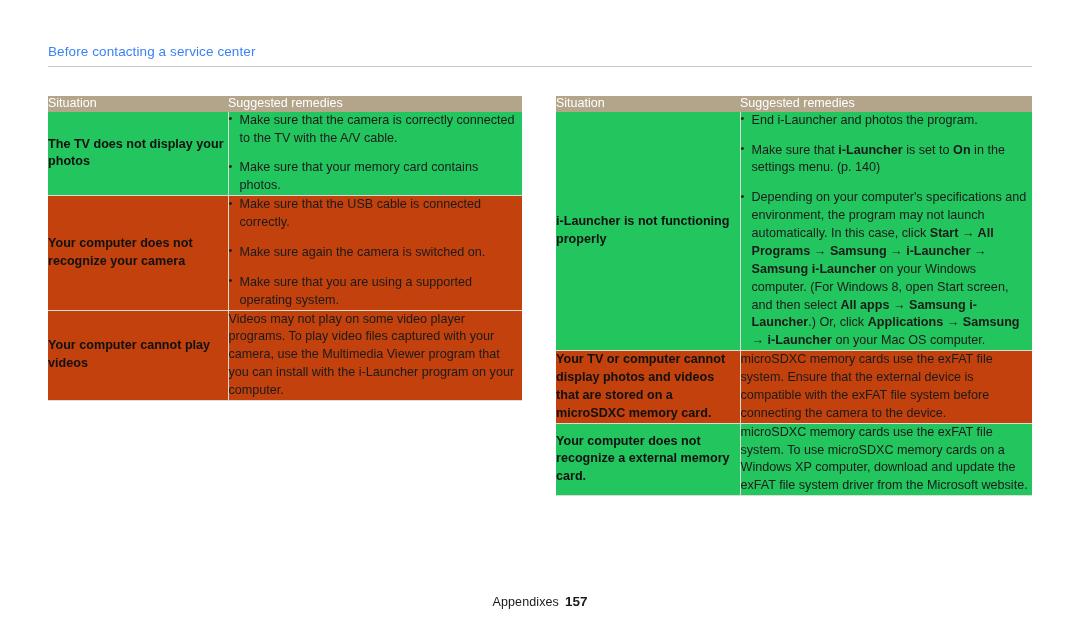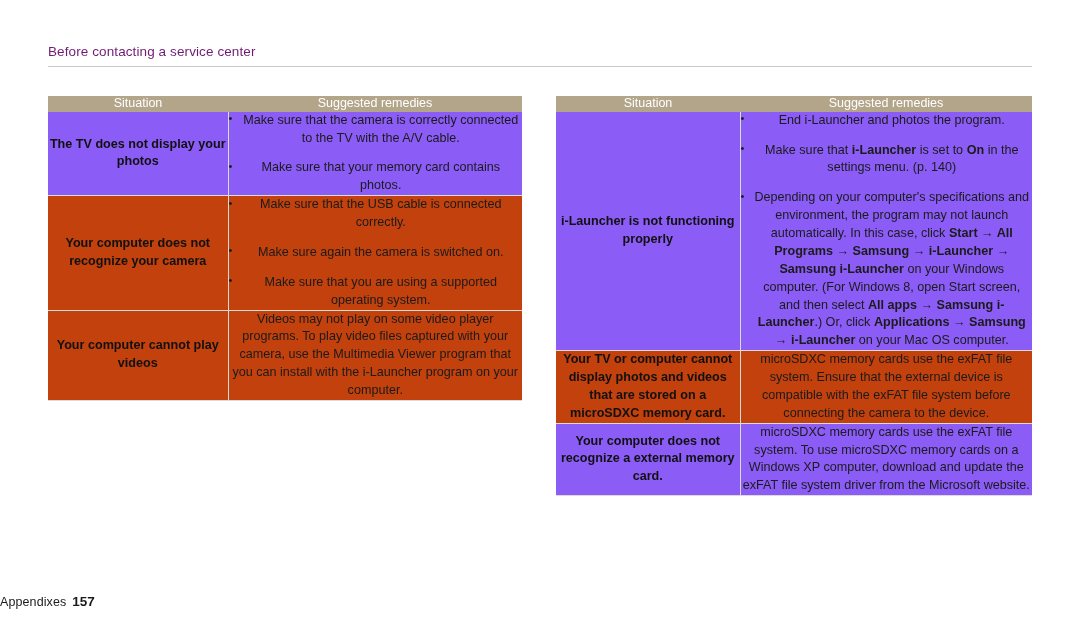--- a/index.html
+++ b/index.html
@@ -18,21 +18,21 @@
 
   
   .page-header {
     position: absolute;
     left: 48px;
     top: 44px;
     width: 984px;
   }
   .page-header-text {
     font-size: 13.5px;
-    color: #701a75;
+    color: #3b82f6;
     letter-spacing: 0.1px;
     padding-bottom: 7px;
     white-space: nowrap;
   }
   .page-header-rule {
     height: 1px;
     background: #c9c9c9;
     width: 100%;
   }
 
@@ -52,21 +52,21 @@
 
   
   table.tbl {
     border-collapse: collapse;
     width: 100%;
     table-layout: fixed;
   }
   table.tbl th,
   table.tbl td {
     vertical-align: middle;
-    text-align: center;
+    text-align: left;
     padding: 0;
   }
 
   .thead-row th {
     background: #b3a58a;
     color: #ffffff;
     font-size: 12.5px;
     font-weight: normal;
     padding: 4px 0 5px 8px;
     line-height: 1.25;
@@ -74,21 +74,21 @@
   .col-left  .c-sit { width: 180px; }
   .col-left  .c-rem { width: 294px; }
   .col-right .c-sit { width: 184px; }
   .col-right .c-rem { width: 292px; }
 
   tbody tr td {
     border-bottom: 1px solid #dcdcd6;
     font-size: 12.6px;
     line-height: 1.42;
   }
-  tbody tr.shade td { background: #8b5cf6; }
+  tbody tr.shade td { background: #22c55e; }
   tbody tr.plain td { background: #c2410c; }
 
   td.sit {
     font-weight: bold;
     padding: 8px 12px 8px 8px;
     color: #111111;
   }
   td.rem {
     padding: 8px 6px 8px 10px;
     border-left: 1px solid #dcdcd6;
@@ -118,21 +118,21 @@
   p.para { margin: 0; }
 
   b, .b { font-weight: bold; }
 
   
   .footer {
     position: absolute;
     left: 0;
     top: 594px;
     width: 1080px;
-    text-align: left;
+    text-align: center;
     font-size: 12.5px;
     color: #1a1a1a;
   }
   .footer .sect { letter-spacing: 0.1px; }
   .footer .pageno { font-weight: bold; font-size: 13.5px; margin-left: 6px; }
 </style>
 </head>
 <body>
 
 <div class="page-header">

